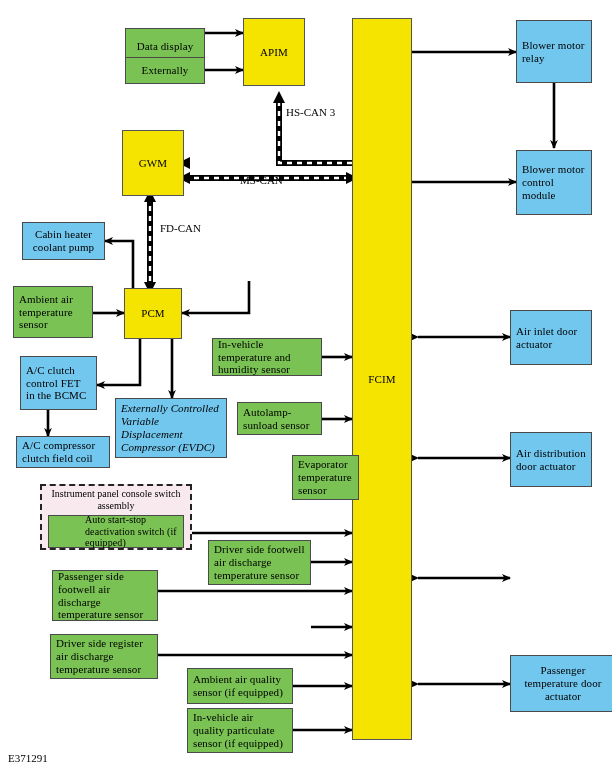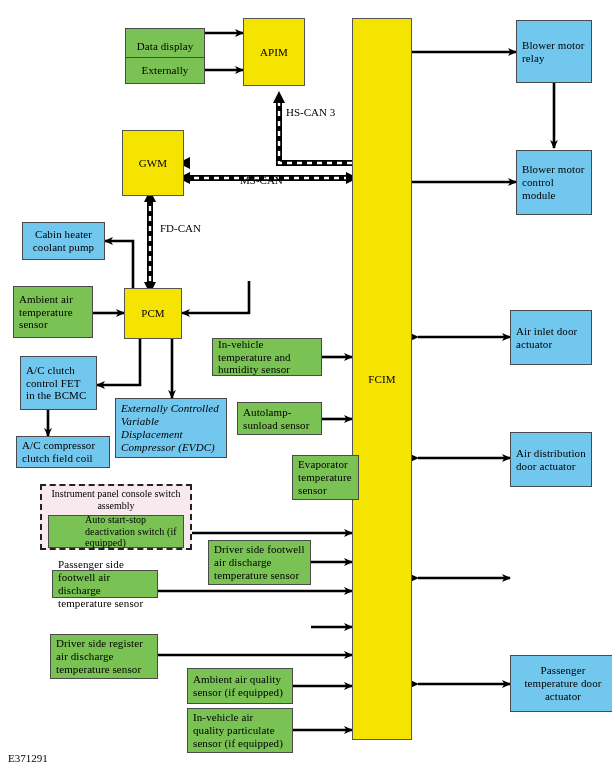--- a/index.html
+++ b/index.html
@@ -167,21 +167,21 @@
   <div class="dashbox" style="left:40px;top:484px;width:152px;height:66px;"></div>
   <div class="dashtitle" style="left:48px;top:488px;width:136px;">Instrument panel console switch assembly</div>
   <div class="box green t10" style="left:48px;top:515px;width:136px;height:33px;">
     <span>Auto start-stop deactivation switch (if equipped)</span>
   </div>
 
   <div class="box green t11" style="left:208px;top:540px;width:103px;height:45px;">
     <span>Driver side footwell air discharge temperature sensor</span>
   </div>
 
-  <div class="box green t11" style="left:52px;top:570px;width:106px;height:28px;">
+  <div class="box green t11" style="left:52px;top:570px;width:106px;height:51px;">
     <span>Passenger side footwell air discharge temperature sensor</span>
   </div>
 
 
   <div class="box green t11" style="left:50px;top:634px;width:108px;height:45px;">
     <span>Driver side register air discharge temperature sensor</span>
   </div>
 
   <div class="box green t11" style="left:187px;top:668px;width:106px;height:36px;">
     <span>Ambient air quality sensor (if equipped)</span>

